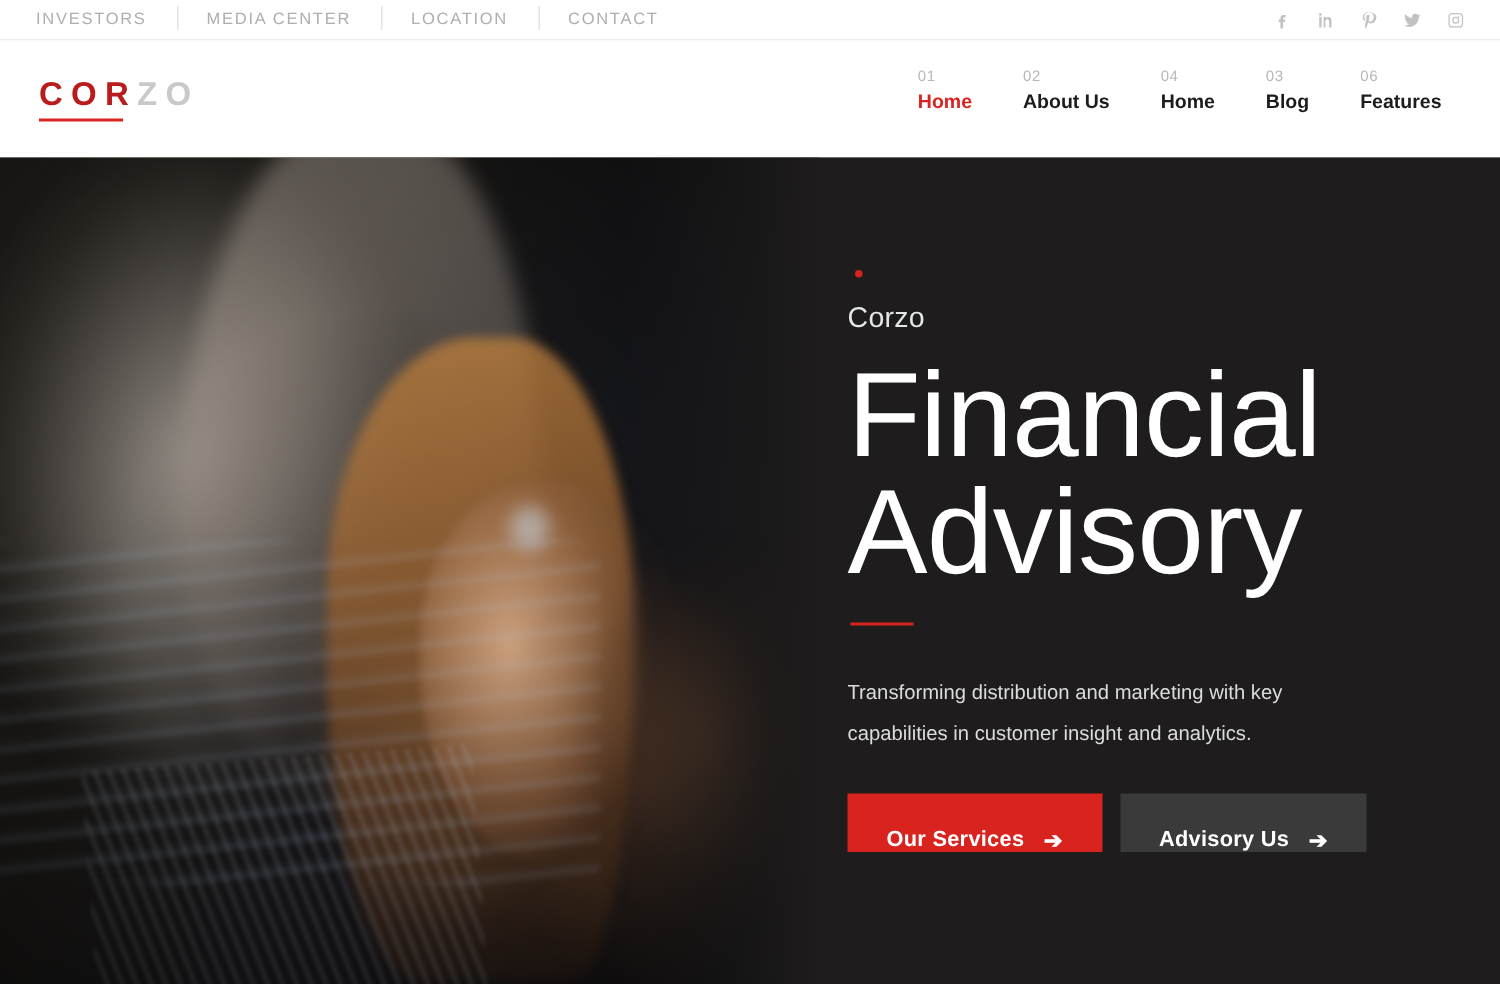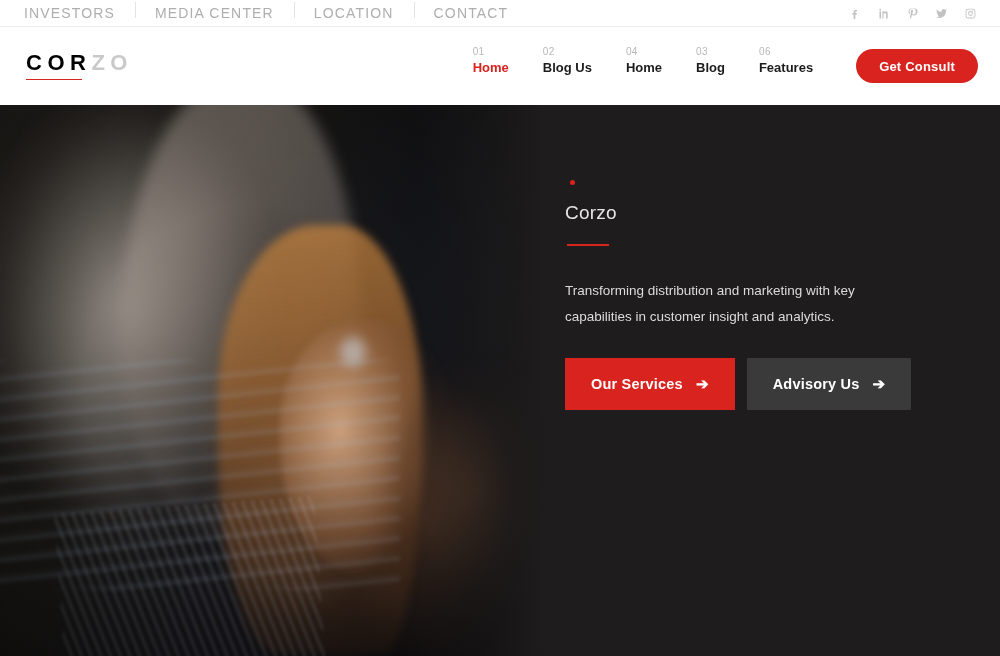--- a/index.html
+++ b/index.html
@@ -13,21 +13,21 @@
 
   
   .topbar {
     position:absolute; top:0; left:0; width:1000px; height:27px;
     background:#ffffff; border-bottom:1px solid #ececec;
     display:flex; align-items:center; justify-content:space-between;
     padding:0 22px 0 24px;
   }
   .topbar-links { display:flex; align-items:center; height:100%; }
   .topbar-link {
-    font-size:14px; letter-spacing:1.15px; color:#aeaeae;
+    font-size:11px; letter-spacing:1.15px; color:#aeaeae;
     text-transform:uppercase; padding:0 20px; line-height:1;
     position:relative; cursor:pointer; white-space:nowrap;
     font-family:"Liberation Sans", sans-serif;
   }
   .topbar-link:first-child { padding-left:0; }
   .topbar-link + .topbar-link::before {
     content:""; position:absolute; left:0; top:-4px;
     width:1px; height:16px; background:#e3e3e3;
   }
   .social { display:flex; align-items:center; gap:14px; }
@@ -40,21 +40,21 @@
   
   .header {
     position:absolute; top:27px; left:0; width:1000px; height:78px;
     background:#ffffff; display:flex; align-items:center;
     padding:0 22px 0 26px;
   }
   .logo { position:relative; display:inline-block; padding-bottom:6px; }
   .logo-text {
     font-size:22px; font-weight:bold; letter-spacing:5.5px; line-height:1;
   }
-  .logo-dark { color:#000000; }
+  .logo-dark { color:#b91c1c; }
   .logo-light { color:#c9c9c9; }
   .logo-underline {
     position:absolute; left:0; bottom:0; width:56px; height:1.5px; background:#d8231f;
   }
 
   .nav { margin-left:auto; display:flex; align-items:flex-start; gap:0; }
   .nav-item {
     display:flex; flex-direction:column; align-items:flex-start;
     padding:0 17px; cursor:pointer; position:relative; top:-5px;
   }
@@ -152,21 +152,21 @@
     font-size:80px; line-height:.97; color:#ffffff; font-weight:300;
     letter-spacing:-.5px; margin-bottom:10px; white-space:nowrap;
   }
   .hero-rule { width:42px; height:2px; background:#d8231f; margin:22px 0 32px 2px; }
   .hero-desc {
     font-size:13.5px; line-height:1.95; color:#dcdcdc; font-weight:400;
     max-width:345px; margin-bottom:27px;
   }
   .hero-actions { display:flex; gap:12px; }
   .btn {
-    height:52px; display:inline-flex; align-items:center; gap:13px;
+    height:39px; display:inline-flex; align-items:flex-end; gap:13px;
     padding:0 26px; border:none; cursor:pointer; color:#ffffff;
     font-size:14.5px; font-weight:bold; font-family:"Liberation Sans", sans-serif;
     letter-spacing:.2px; white-space:nowrap;
   }
   .btn-primary { background:#d8231f; }
   .btn-secondary { background:#3a3a3a; }
   .btn-arrow { font-size:15px; line-height:1; }
 </style>
 </head>
 <body>
@@ -217,57 +217,60 @@
       <span class="logo-underline"></span>
     </div>
 
     <nav class="nav">
       <div class="nav-item active">
         <span class="nav-num">01</span>
         <span class="nav-label">Home</span>
       </div>
       <div class="nav-item">
         <span class="nav-num">02</span>
-        <span class="nav-label">Blog Us</span>
+        <span class="nav-label">About Us</span>
       </div>
       <div class="nav-item">
         <span class="nav-num">04</span>
         <span class="nav-label">Home</span>
       </div>
       <div class="nav-item">
         <span class="nav-num">03</span>
         <span class="nav-label">Blog</span>
       </div>
       <div class="nav-item">
         <span class="nav-num">06</span>
         <span class="nav-label">Features</span>
       </div>
     </nav>
 
-    <button class="consult-btn">Get Consult</button>
   </div>
 
   <div class="hero">
 
     <div class="hero-photo" aria-label="Woman in profile lit by warm light with a man in the background behind glass reflections">
       <div class="ph-soft-left"></div>
       <div class="ph-head-fore"></div>
       <div class="ph-hair"></div>
       <div class="ph-face"></div>
       <div class="ph-man"></div>
       <div class="ph-spot"></div>
       <div class="ph-streaks"></div>
       <div class="ph-shirt"></div>
       <div class="ph-vignette"></div>
       <div class="ph-right-fade"></div>
     </div>
 
     <div class="hero-panel">
       <div class="hero-dot"></div>
       <div class="hero-eyebrow">Corzo</div>
+      <h1 class="hero-title">
+        <span>Financial</span><br>
+        <span>Advisory</span>
+      </h1>
       <div class="hero-rule"></div>
       <p class="hero-desc">Transforming distribution and marketing with key capabilities in customer insight and analytics.</p>
       <div class="hero-actions">
         <button class="btn btn-primary">
           <span>Our Services</span>
           <span class="btn-arrow">➔</span>
         </button>
         <button class="btn btn-secondary">
           <span>Advisory Us</span>
           <span class="btn-arrow">➔</span>

